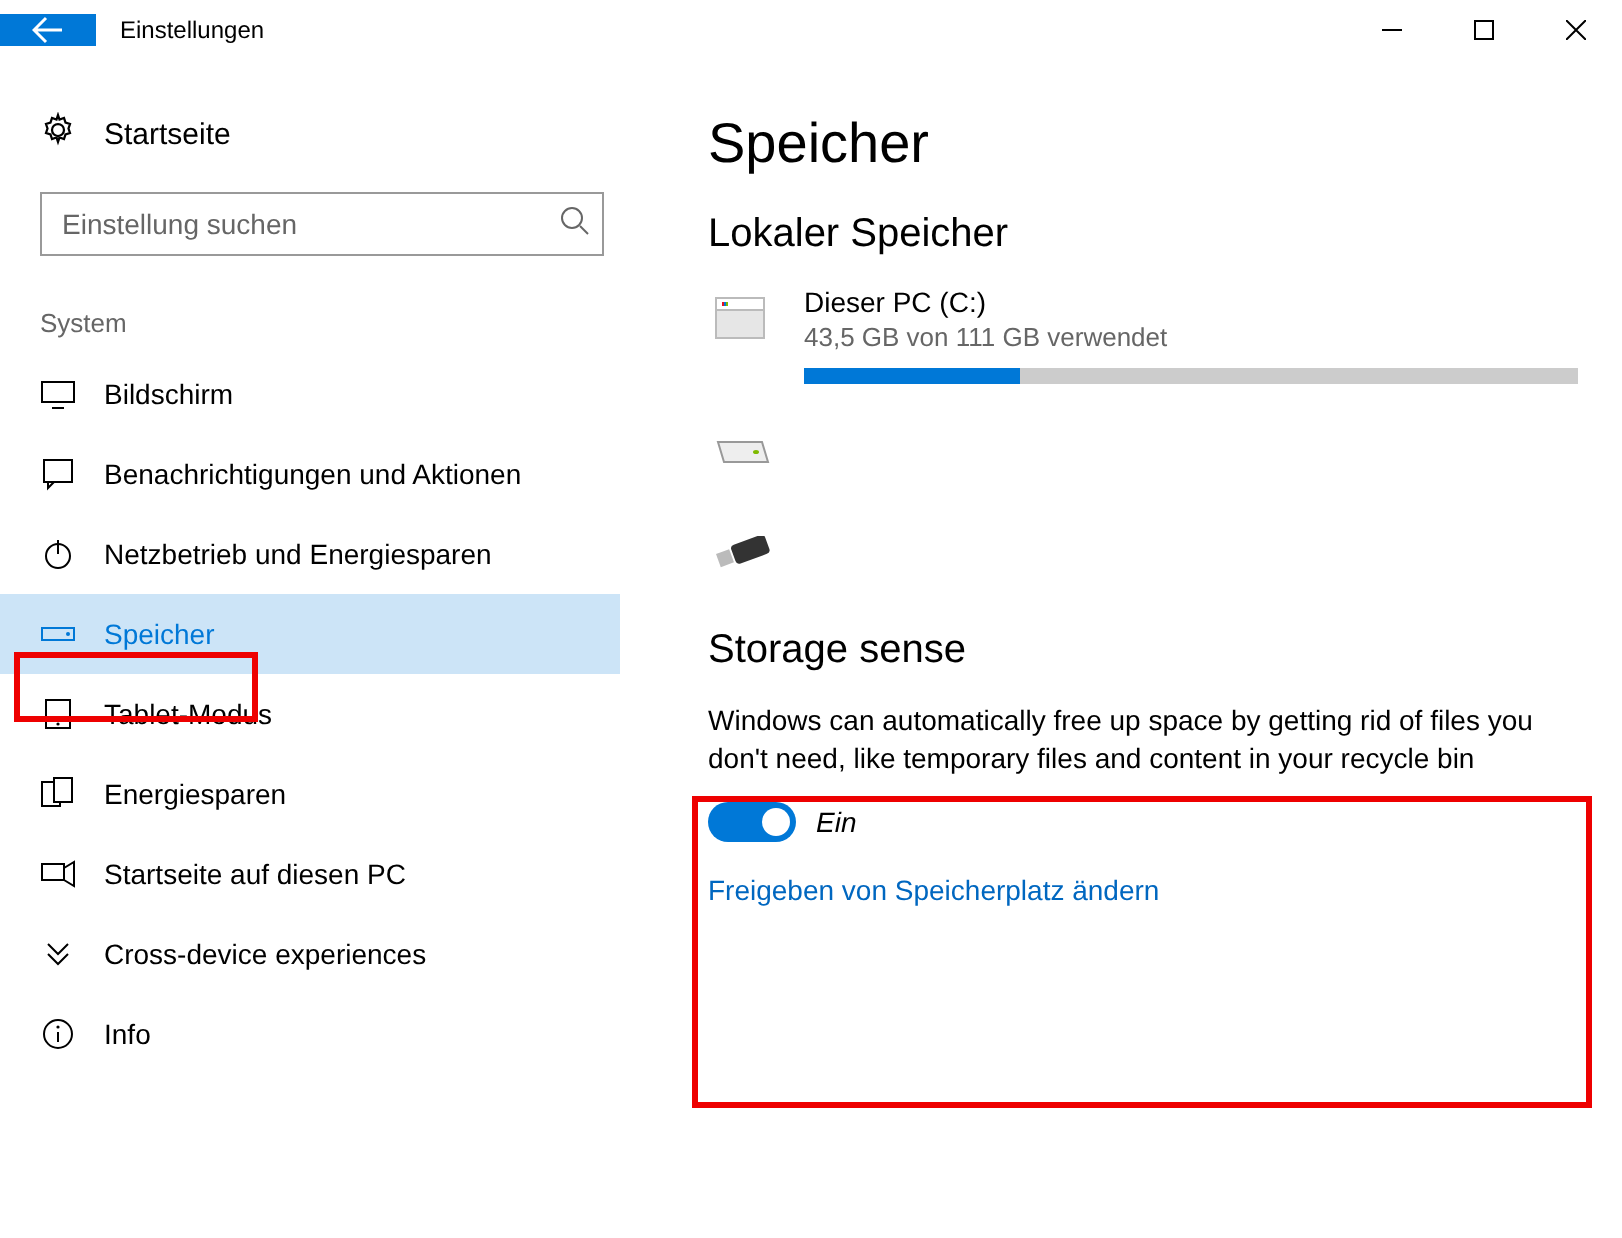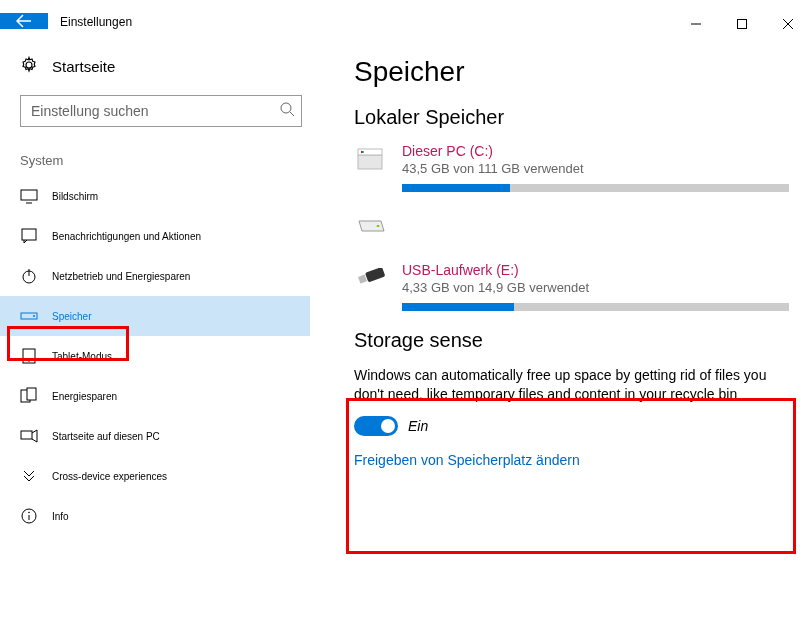--- a/index.html
+++ b/index.html
@@ -1,56 +1,56 @@
 <!DOCTYPE html>
 <html><head>
 <meta charset="utf-8">
 <style>
   * { box-sizing: border-box; margin: 0; padding: 0; font-family: "Segoe UI", Tahoma, sans-serif; }
   body { width: 811px; height: 619px; background: #fff; overflow: hidden; position: relative; }
 
   
-  .titlebar { display: flex; align-items: flex-end; height: 30px; border-bottom: 1px solid #fff; }
+  .titlebar { display: flex; align-items: center; height: 30px; border-bottom: 1px solid #fff; }
   .back-btn { width: 48px; background: #0078d7; color: #fff; display: flex; align-items: center; justify-content: center; }
   .title { flex: 1; display: flex; align-items: center; padding-left: 12px; font-size: 12px; color: #000; }
   .winbtn { width: 46px; display: flex; align-items: center; justify-content: center; color: #000; }
   .winbtn svg { width: 10px; height: 10px; }
 
   
   .content { display: flex; height: calc(100% - 30px); justify-content: flex-end; }
 
   
   .sidebar { width: 310px; padding: 20px 0 0 0; }
   .home-row { display: flex; align-items: center; gap: 14px; padding: 6px 20px 18px 20px; font-size: 15px; }
   .search-wrap { margin: 0 8px 10px 20px; }
   .search-box { width: 100%; height: 32px; border: 1px solid #999; display: flex; align-items: center; padding: 0 6px 0 10px; }
   .search-box input { flex: 1; border: none; outline: none; font-size: 14px; color: #666; background: transparent; }
   .search-box input::placeholder { color: #666; }
   .search-icon { color: #666; }
 
   .group-label { font-size: 13px; color: #666; padding: 16px 20px 8px 20px; }
 
-  .nav-item { display: flex; align-items: center; gap: 14px; padding: 11px 20px; font-size: 10px; color: #000; }
+  .nav-item { display: flex; align-items: center; gap: 14px; padding: 11px 20px; font-size: 14px; color: #000; }
   .nav-item.active { background: #cce4f7; color: #0078d7; }
   .nav-item .ico { width: 18px; height: 18px; display: flex; align-items: center; justify-content: center; color: inherit; }
   .nav-item.active .ico { color: #0078d7; }
   .nav-item:not(.active) .ico { color: #000; }
 
   
   .hl { position: absolute; border: 3px solid #e00; pointer-events: none; }
 
   
   .main { flex: 1; padding: 26px 22px 0 44px; }
   .h1 { font-size: 28px; font-weight: 400; margin-bottom: 18px; }
   .h2 { font-size: 20px; font-weight: 400; margin: 6px 0 14px 0; }
 
   .drive { display: flex; gap: 14px; margin-bottom: 18px; }
   .drive-ico { width: 34px; height: 34px; flex-shrink: 0; display:flex; align-items:center; justify-content:center; }
   .drive-body { flex: 1; }
-  .drive-name { color: #be185d; font-size: 14px; }
+  .drive-name { color: #000000; font-size: 14px; }
   .drive-sub { color: #666; font-size: 13px; margin-top: 2px; }
   .bar { width: 100%; height: 8px; background: #ccc; margin-top: 8px; position: relative; }
   .bar-fill { position:absolute; left:0; top:0; bottom:0; background: #0078d7; }
 
   .sense-desc { font-size: 14px; color: #000; line-height: 1.35; margin-top:6px; }
   .toggle-row { display: flex; align-items: center; gap: 10px; margin-top: 12px; font-style: italic; }
   .toggle { width: 44px; height: 20px; border-radius: 10px; background: #0078d7; position: relative; }
   .toggle::after { content: ""; position: absolute; right: 3px; top: 3px; width: 14px; height: 14px; border-radius: 50%; background: #fff; }
   .toggle-label { font-size: 14px; }
 
@@ -224,27 +224,20 @@
       </span>
     </div>
 
     <div class="drive">
       <span class="drive-ico">
         <svg width="32" height="22" viewBox="0 0 32 22">
             <rect x="3" y="9" width="7" height="7" fill="#bbb" transform="rotate(-20 3 9)"></rect>
             <rect x="10" y="5" width="18" height="10" rx="2" fill="#333" transform="rotate(-20 10 5)"></rect>
           </svg>
       </span>
-      <div class="drive-body">
-        <div class="drive-name">USB-Laufwerk (E:)</div>
-        <div class="drive-sub">4,33 GB von 14,9 GB verwendet</div>
-        <div class="bar">
-            <div class="bar-fill" style="width: 29%;"></div>
-          </div>
-      </div>
     </div>
 
     <div class="h2" style="margin-top:4px;">Storage sense</div>
     <div class="sense-desc">Windows can automatically free up space by getting rid of files you don't need, like temporary files and content in your recycle bin</div>
     <div class="toggle-row">
       <div class="toggle"></div>
       <span class="toggle-label">Ein</span>
     </div>
 
     <a class="link">Freigeben von Speicherplatz ändern</a>

